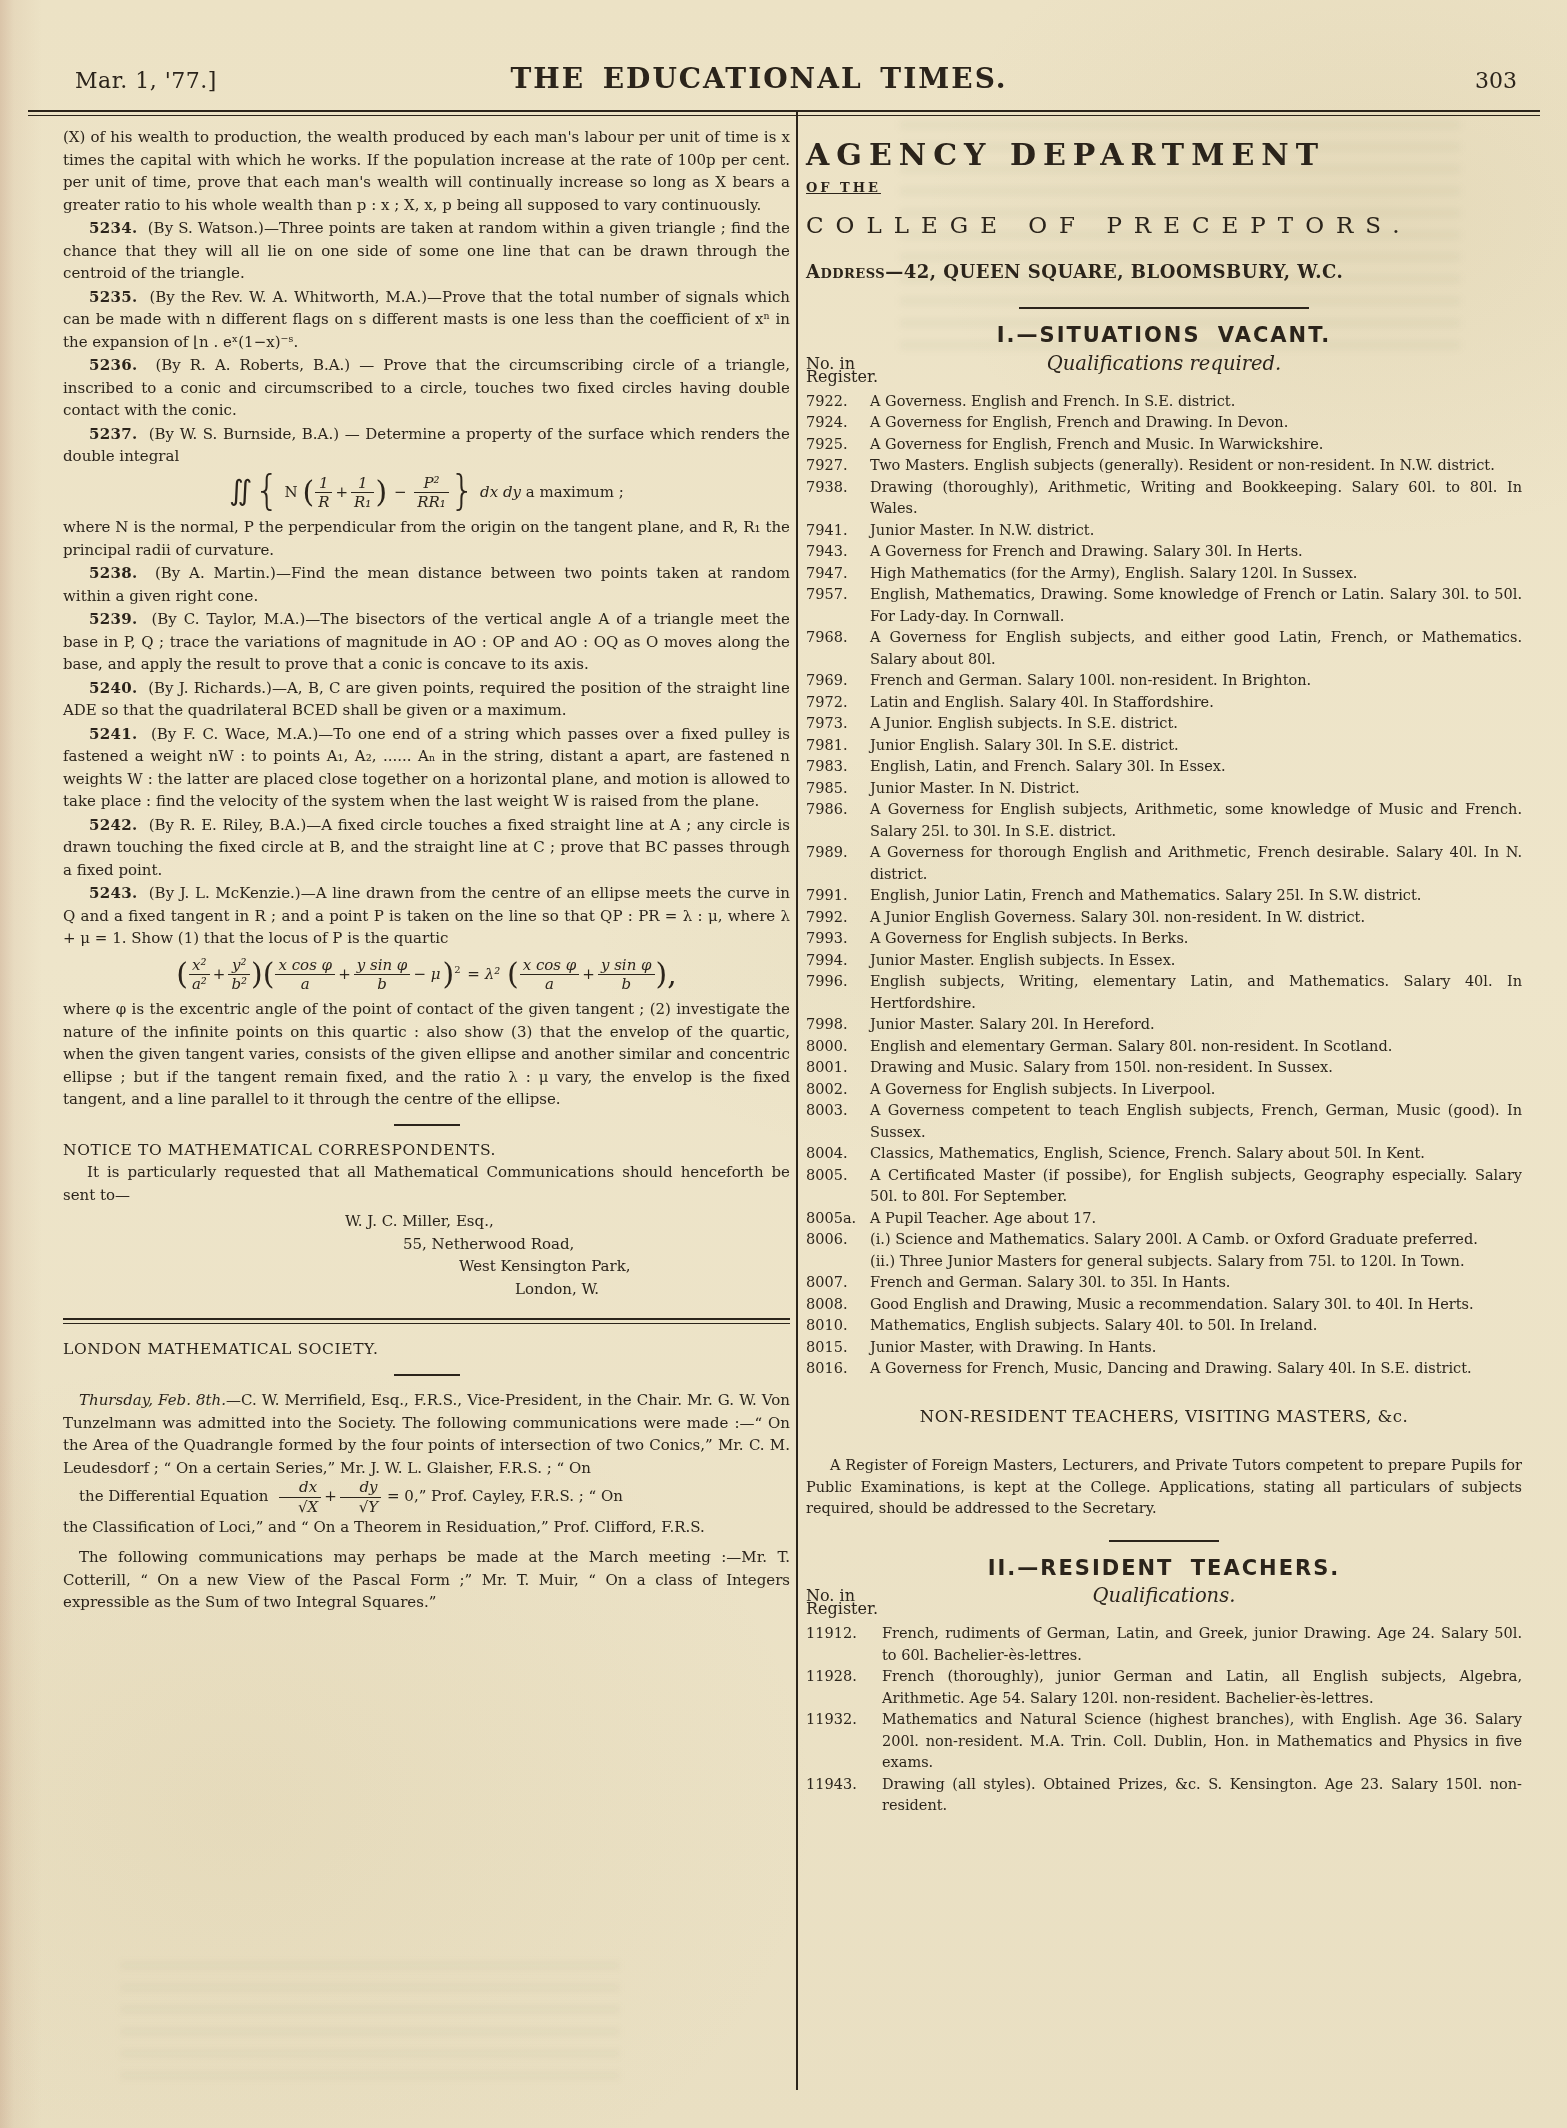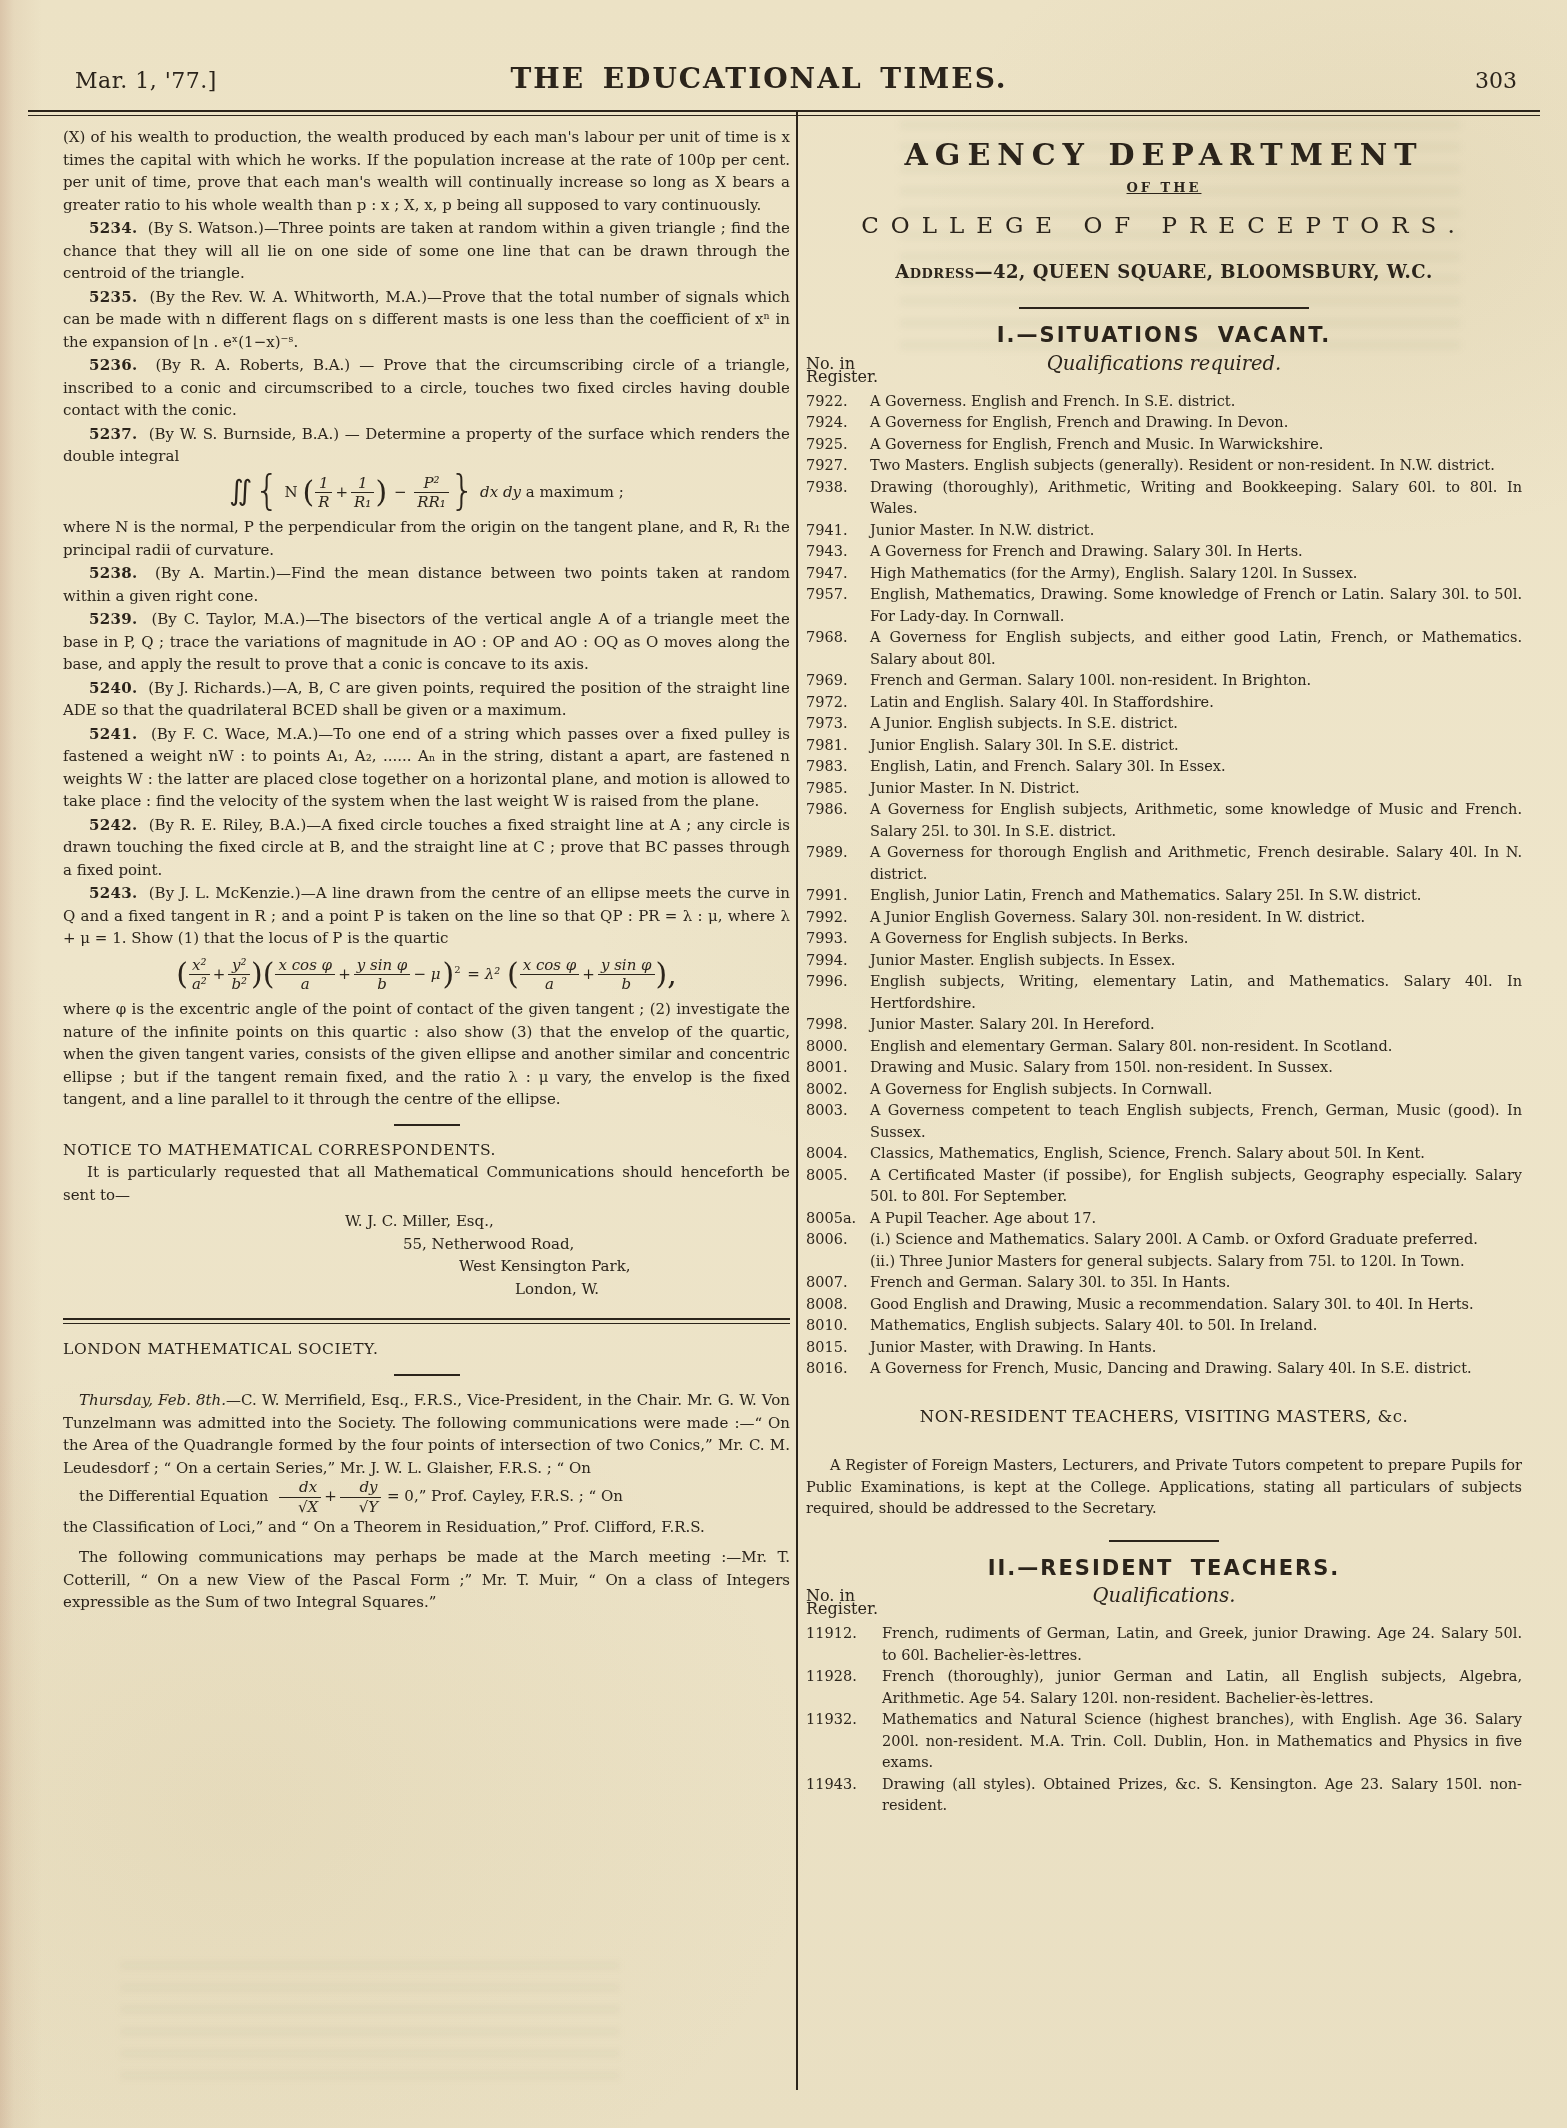--- a/index.html
+++ b/index.html
@@ -39,21 +39,21 @@
   .bigp{font-size:30px;vertical-align:-5px;}
   .brace{font-size:40px;vertical-align:-7px;font-family:"DejaVu Sans",sans-serif;font-weight:200;}
   .bint{font-size:28px;letter-spacing:-6px;vertical-align:-3px;padding-right:8px;font-family:"DejaVu Sans",sans-serif;}
   .mvar{font-style:italic;}
   .mop{padding:0 2px;}
   sup{font-size:10px;}
 
   .notice-h,.lms-h{text-align:center;font-size:15.5px;letter-spacing:.6px;margin:4px 0 10px;text-indent:0 !important;}
   .addr{text-align:left !important;text-indent:0 !important;}
 
-  .agency{text-align:center;margin-top:26px;}
+  .agency{text-align:left;margin-top:26px;}
   .ag1{font-size:30px;font-weight:bold;letter-spacing:7px;}
   .ag2{margin-top:11px;font-size:13px;font-weight:bold;letter-spacing:3px;text-decoration:underline;}
   .ag3{margin-top:17px;font-size:23px;letter-spacing:12px;}
   .ag4{margin-top:24px;font-size:18px;font-weight:bold;letter-spacing:.5px;font-variant:small-caps;}
 
   .sec-h{text-align:center;font-family:"DejaVu Sans","Liberation Sans",sans-serif;font-weight:bold;font-size:21px;letter-spacing:2px;word-spacing:8px;margin:2px 0 2px;}
   .lblrow{position:relative;height:42px;margin-top:2px;}
   .reglbl{position:absolute;left:0;top:8px;font-size:16px;line-height:13px;}
   .quallbl{text-align:center;font-style:italic;font-size:19.5px;padding-top:4px;}
 
@@ -289,21 +289,21 @@
         <span class="tx">English and elementary German.  Salary 80l. non-resident.  In Scotland.</span>
       </div>
 
       <div class="entry">
         <span class="no">8001.</span>
         <span class="tx">Drawing and Music.  Salary from 150l. non-resident.  In Sussex.</span>
       </div>
 
       <div class="entry">
         <span class="no">8002.</span>
-        <span class="tx">A Governess for English subjects.  In Cornwall.</span>
+        <span class="tx">A Governess for English subjects.  In Liverpool.</span>
       </div>
 
       <div class="entry">
         <span class="no">8003.</span>
         <span class="tx">A Governess competent to teach English subjects, French, German, Music (good).  In Sussex.</span>
       </div>
 
       <div class="entry">
         <span class="no">8004.</span>
         <span class="tx">Classics, Mathematics, English, Science, French.  Salary about 50l. In Kent.</span>

